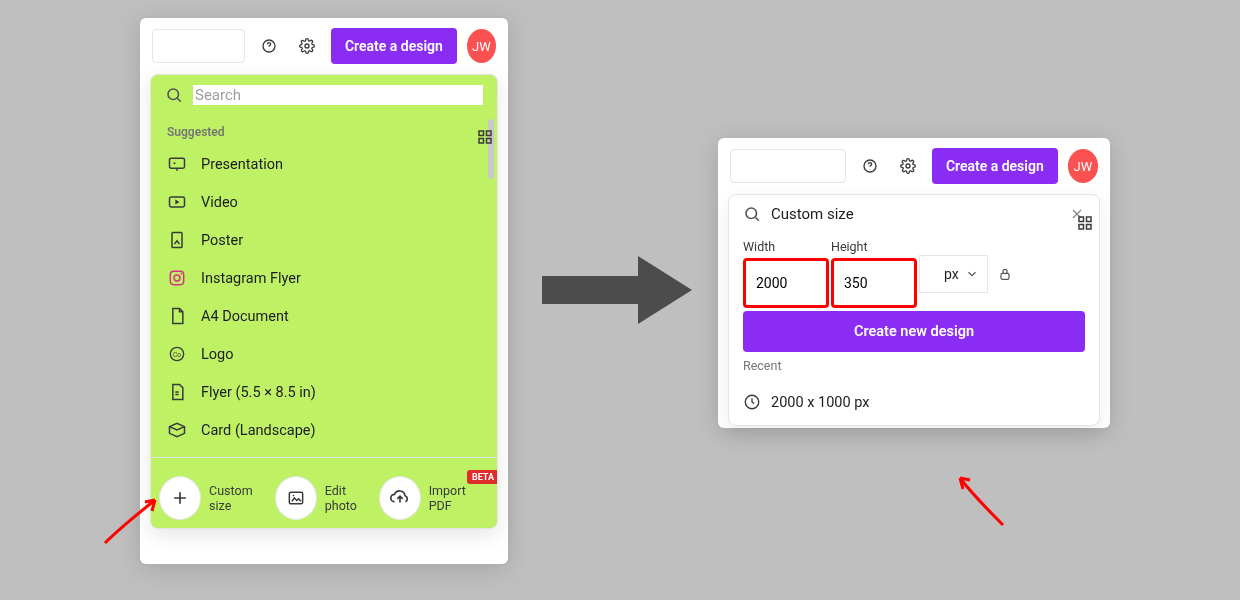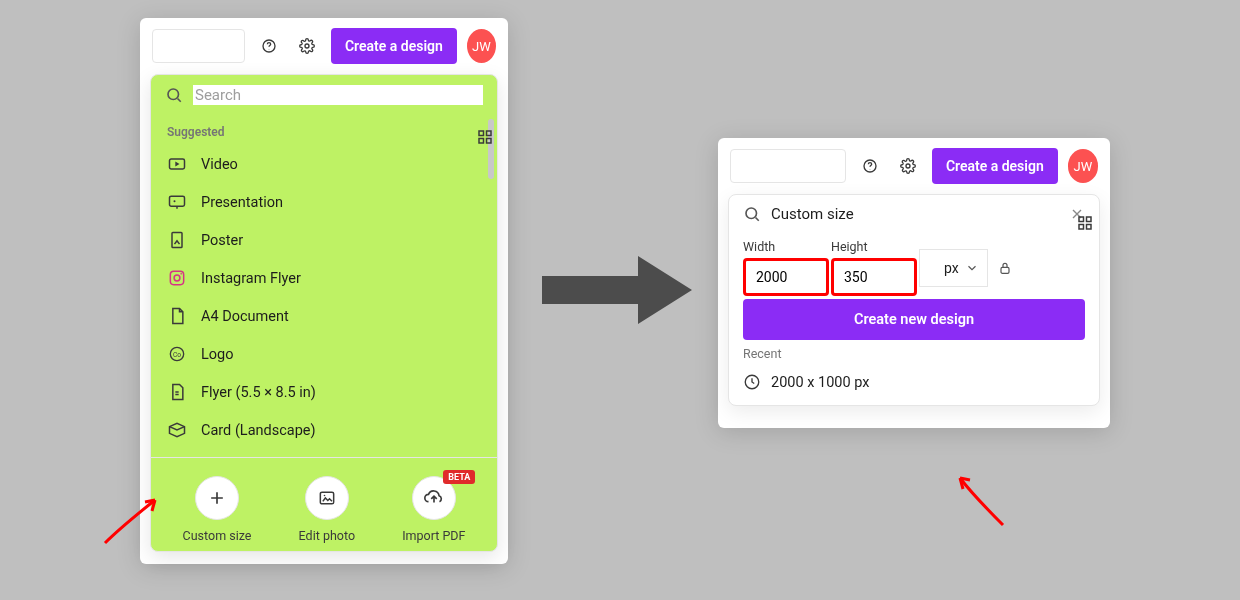--- a/index.html
+++ b/index.html
@@ -25,43 +25,43 @@
   .dropdown{margin:0 10px;border:1px solid var(--border);border-radius:var(--radius);box-shadow:0 6px 20px rgba(0,0,0,.1);background:#bef264;overflow:hidden}
   .search-row{display:flex;align-items:center;gap:10px;padding:10px 14px}
   .search-row input{flex:1;border:none;font-size:15px;color:var(--text);outline:none}
   .search-row input::placeholder{color:#9e9e9e}
   .scroll-zone{position:relative;max-height:342px;overflow:hidden}
   .scrollbar{position:absolute;right:3px;top:4px;width:6px;height:60px;background:#c8c8c8;border-radius:3px}
   .section-label{padding:10px 16px 6px;font-size:12px;font-weight:600;color:var(--muted)}
   .sugg-item{display:flex;align-items:center;gap:14px;padding:9px 16px;font-size:14.5px;cursor:pointer}
   .sugg-item .ic{width:20px;height:20px;display:flex;align-items:center;justify-content:center;color:#3a3a3a}
   .bottom-row{display:flex;justify-content:space-around;padding:18px 8px 8px;border-top:1px solid var(--border);}
-  .action-tile{display:flex;flex-direction:column;align-items:center;gap:8px;font-size:12.5px;color:#3a3a3a;cursor:pointer;position:relative}
+  .action-tile{display:flex;flex-direction:row;align-items:center;gap:8px;font-size:12.5px;color:#3a3a3a;cursor:pointer;position:relative}
   .circle{width:44px;height:44px;border-radius:50%;border:1px solid var(--border);display:flex;align-items:center;justify-content:center;background:#fff}
   .beta-badge{position:absolute;top:-6px;right:-10px;background:#e02b2b;color:#fff;font-size:9px;font-weight:700;padding:2px 5px;border-radius:3px}
   .grid-icon-float{position:absolute;right:14px;top:110px}
   
   #panel-right{left:718px;top:138px;width:392px;height:290px}
   #panel-right .topbar{padding:10px 12px}
   #panel-right .blank-box{width:130px}
   .cs-body{margin:0 10px 10px;border:1px solid var(--border);border-radius:var(--radius);box-shadow:0 6px 20px rgba(0,0,0,.08);background:#fff;padding:0 14px 14px}
   .cs-search{display:flex;align-items:center;gap:10px;padding:10px 0}
   .cs-search .txt{flex:1;font-size:15px;color:var(--text)}
   .close-x{color:#888;cursor:pointer}
   .dim-row{display:flex;align-items:center;gap:2px;padding-top:6px}
   .dim-col{display:flex;flex-direction:column;gap:4px}
   .dim-col label{font-size:12.5px;color:#3a3a3a}
-  .dim-input{width:86px;height:38px;border:1px solid var(--border);border-radius:4px;padding:0 10px;font-size:14px;outline:none}
+  .dim-input{width:86px;height:50px;border:1px solid var(--border);border-radius:4px;padding:0 10px;font-size:14px;outline:none}
   .red-box{border:3px solid var(--red-annot)!important}
   .unit-select{height:38px;border:1px solid var(--border);border-radius:0;padding:0 28px 0 24px;font-size:14px;display:flex;align-items:center;gap:10px;position:relative}
   .unit-select .chev{position:absolute;right:8px}
   .lock-btn{height:38px;width:30px;display:flex;align-items:center;justify-content:center;color:#555}
   .create-new{margin-top:3px;width:100%;background:var(--purple);color:#fff;border:none;border-radius:4px;font-weight:600;font-size:14.5px;padding:12px 0;cursor:pointer}
   .recent-label{font-size:12.5px;color:var(--muted);margin-top:6px}
-  .recent-row{display:flex;align-items:center;gap:10px;margin-top:12px;font-size:14.5px}
+  .recent-row{display:flex;align-items:center;gap:10px;margin-top:20px;font-size:14.5px}
   #panel-right .grid-icon-float{top:76px;right:16px}
   
   .big-arrow{position:absolute;left:542px;top:252px;color:#4c4c4c}
   
   .annot-arrow{position:absolute;pointer-events:none}
   svg{display:block}
 </style>
 </head>
 <body>
 
@@ -95,35 +95,35 @@
       <input placeholder="Search" style="">
     </div>
 
     <div class="scroll-zone">
       <div class="scrollbar"></div>
       <div class="section-label">Suggested</div>
 
       <div class="sugg-item">
         <span class="ic">
             <svg width="20" height="20" viewBox="0 0 24 24" fill="none" stroke="currentColor" stroke-width="1.8">
-              <rect x="3" y="6" width="18" height="12" rx="2"></rect>
-              <path d="M10 9l5 3-5 3z" fill="currentColor" stroke="none"></path>
-            </svg>
-          </span>
-        <span>Video</span>
-      </div>
-      <div class="sugg-item">
-        <span class="ic">
-            <svg width="20" height="20" viewBox="0 0 24 24" fill="none" stroke="currentColor" stroke-width="1.8">
               <rect x="3" y="5" width="18" height="12" rx="2"></rect>
               <circle cx="9" cy="11" r="1.2" fill="currentColor" stroke="none"></circle>
               <path d="M12 17v3"></path>
             </svg>
           </span>
         <span>Presentation</span>
+      </div>
+      <div class="sugg-item">
+        <span class="ic">
+            <svg width="20" height="20" viewBox="0 0 24 24" fill="none" stroke="currentColor" stroke-width="1.8">
+              <rect x="3" y="6" width="18" height="12" rx="2"></rect>
+              <path d="M10 9l5 3-5 3z" fill="currentColor" stroke="none"></path>
+            </svg>
+          </span>
+        <span>Video</span>
       </div>
       <div class="sugg-item">
         <span class="ic">
             <svg width="20" height="20" viewBox="0 0 24 24" fill="none" stroke="currentColor" stroke-width="1.8">
               <rect x="6" y="3" width="12" height="18" rx="1"></rect>
               <path d="M9 17l3-4 3 4"></path>
             </svg>
           </span>
         <span>Poster</span>
       </div>

